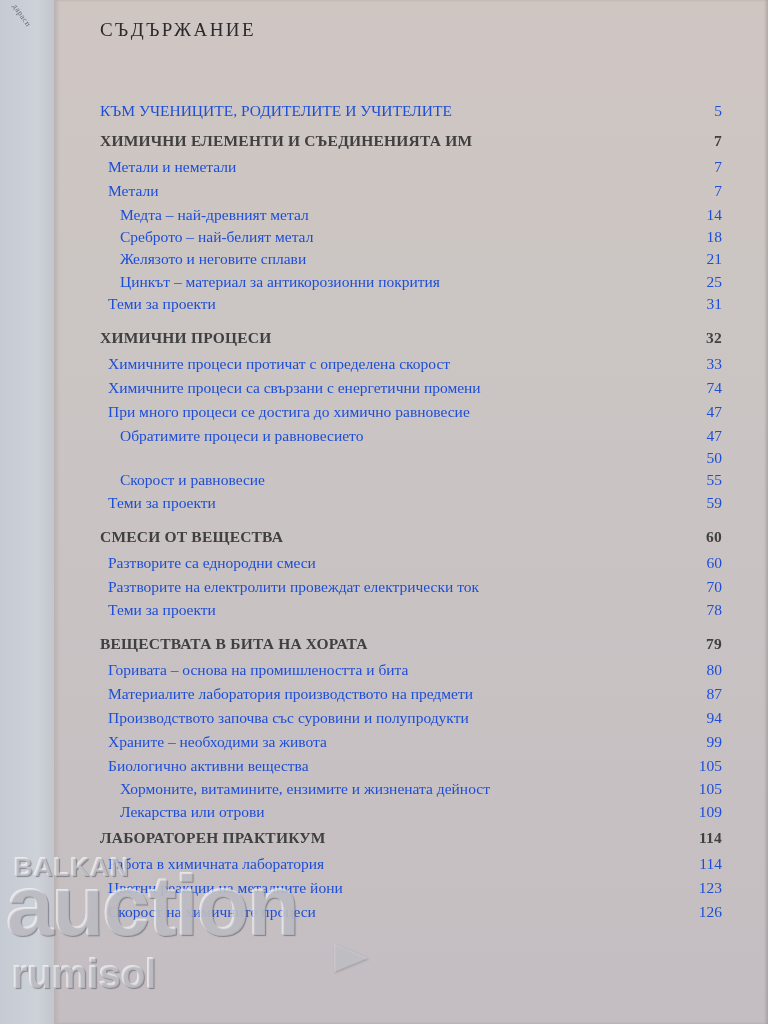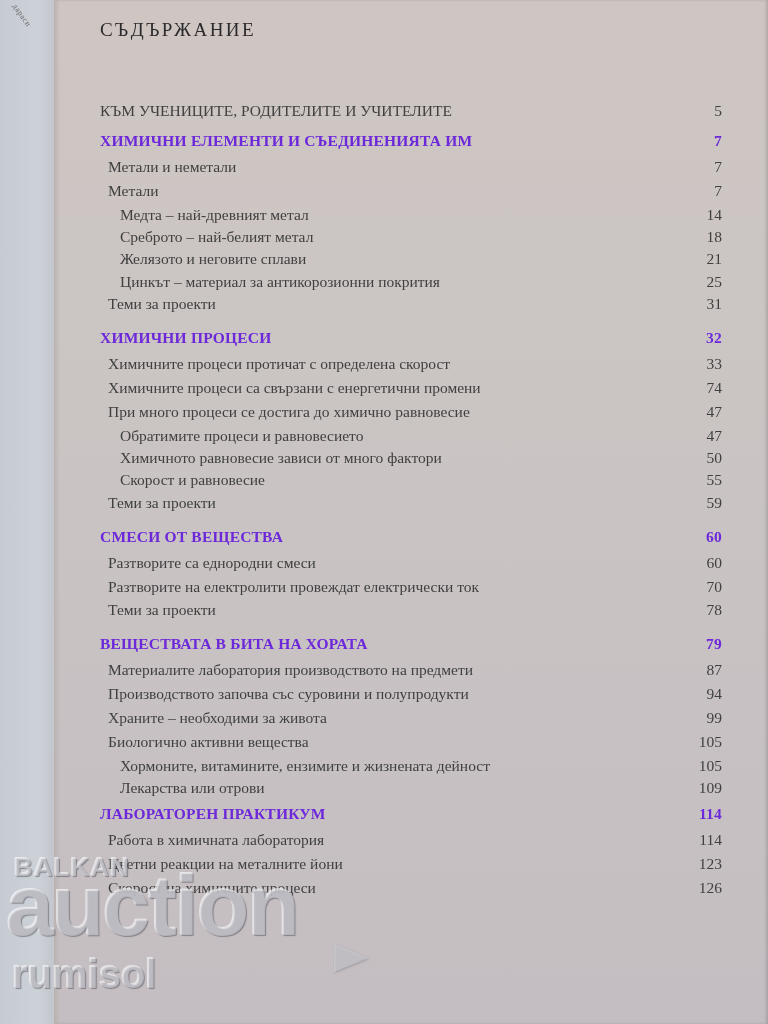--- a/index.html
+++ b/index.html
@@ -28,26 +28,26 @@
     }
     .toc-title {
       position: absolute; left: 100px; top: 19px;
       font-size: 19px; font-weight: normal; letter-spacing: 2.4px; color: #2b2a2c;
     }
     .toc {
       position: absolute; left: 100px; top: 96px; width: 622px;
     }
     .row {
       position: relative; height: 23px; line-height: 23px;
-      font-size: 15.5px; color: #404040; white-space: nowrap;
+      font-size: 15.5px; color: #1d4ed8; white-space: nowrap;
     }
     .row .label { position: absolute; left: 0; }
     .row .pg { position: absolute; right: 0; text-align: right; }
     .row.intro { height: 29px; line-height: 29px; font-size: 15.5px; }
-    .row.section { font-weight: bold; color: #6d28d9; height: 30px; line-height: 32px; font-size: 15.5px; letter-spacing: 0.2px; }
+    .row.section { font-weight: bold; color: #404040; height: 30px; line-height: 32px; font-size: 15.5px; letter-spacing: 0.2px; }
     .row.l1 .label { left: 8px; }
     .row.l1 { height: 23.8px; }
     .row.l2 .label { left: 20px; }
     .row.l2 { height: 22.4px; }
     .row.l1-proj { height: 30px; line-height: 24px; }
     .row.l1-proj .label { left: 8px; }
     .watermark {
       position: absolute; left: 6px; top: 852px; pointer-events: none;
       font-family: "Liberation Sans", "DejaVu Sans", sans-serif; font-weight: bold;
       color: rgba(220,220,225,0.55);
@@ -127,21 +127,20 @@
     </div>
     <div class="row l1">
       <span class="label">При много процеси се достига до химично равновесие</span>
       <span class="pg">47</span>
     </div>
     <div class="row l2">
       <span class="label">Обратимите процеси и равновесието</span>
       <span class="pg">47</span>
     </div>
     <div class="row l2">
-      <span class="label">Химичното равновесие зависи от много фактори</span>
       <span class="pg">50</span>
     </div>
     <div class="row l2">
       <span class="label">Скорост и равновесие</span>
       <span class="pg">55</span>
     </div>
     <div class="row l1-proj">
       <span class="label">Теми за проекти</span>
       <span class="pg">59</span>
     </div>
@@ -157,20 +156,24 @@
       <span class="label">Разтворите на електролити провеждат електрически ток</span>
       <span class="pg">70</span>
     </div>
     <div class="row l1-proj">
       <span class="label">Теми за проекти</span>
       <span class="pg">78</span>
     </div>
     <div class="row section">
       <span class="label">ВЕЩЕСТВАТА В БИТА НА ХОРАТА</span>
       <span class="pg">79</span>
+    </div>
+    <div class="row l1">
+      <span class="label">Горивата – основа на промишлеността и бита</span>
+      <span class="pg">80</span>
     </div>
     <div class="row l1">
       <span class="label">Материалите лаборатория производството на предмети</span>
       <span class="pg">87</span>
     </div>
     <div class="row l1">
       <span class="label">Производството започва със суровини и полупродукти</span>
       <span class="pg">94</span>
     </div>
     <div class="row l1">

